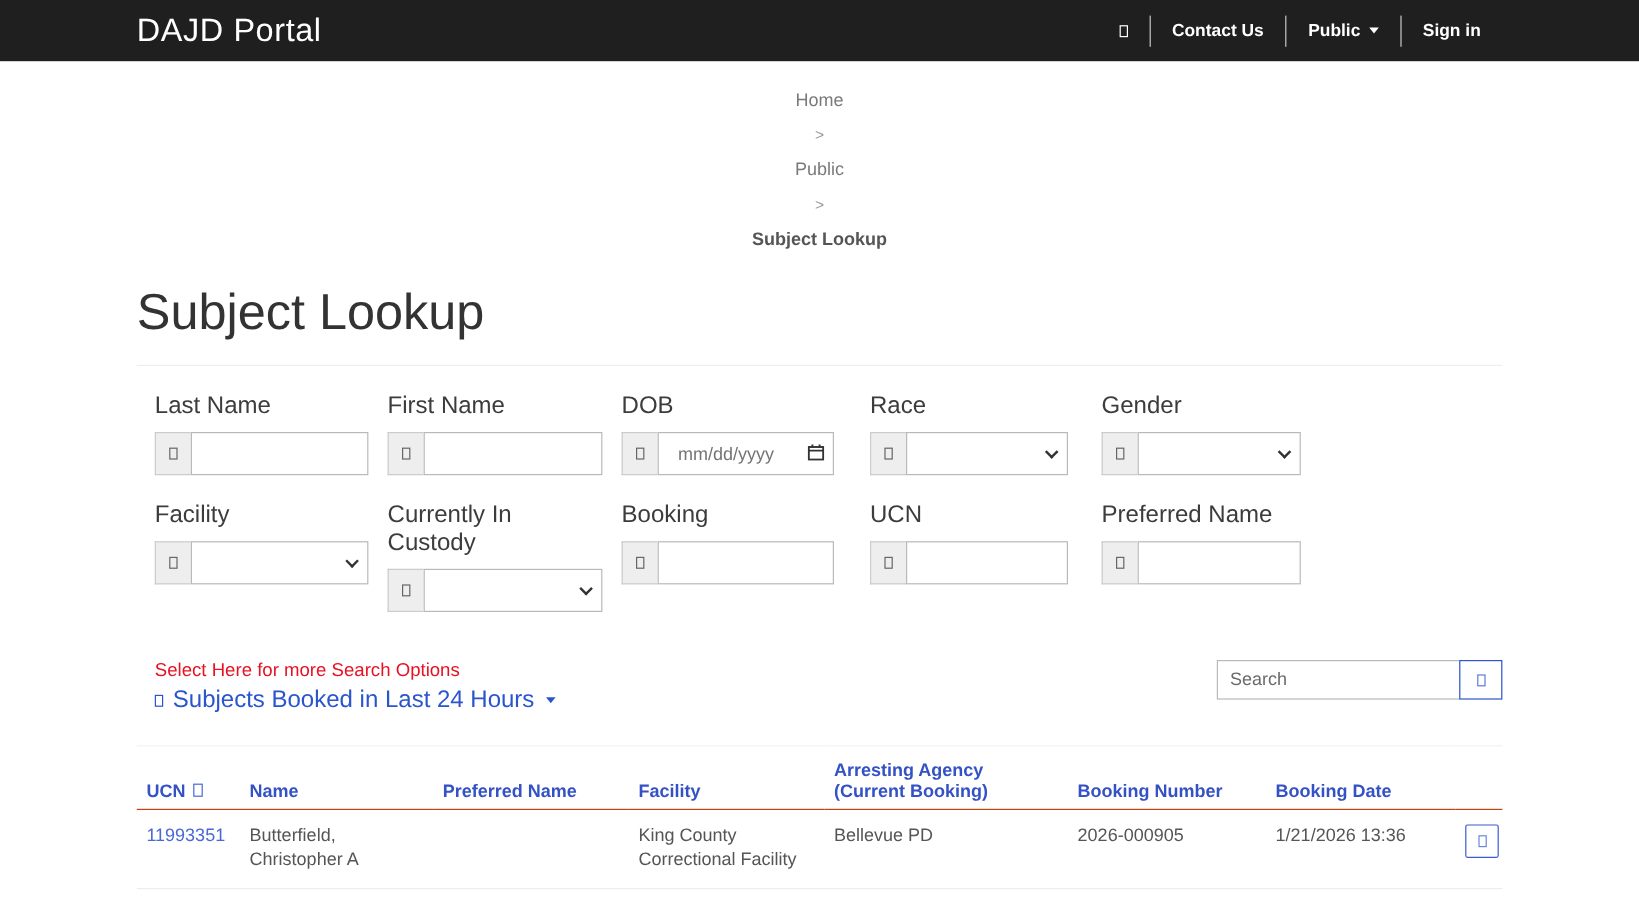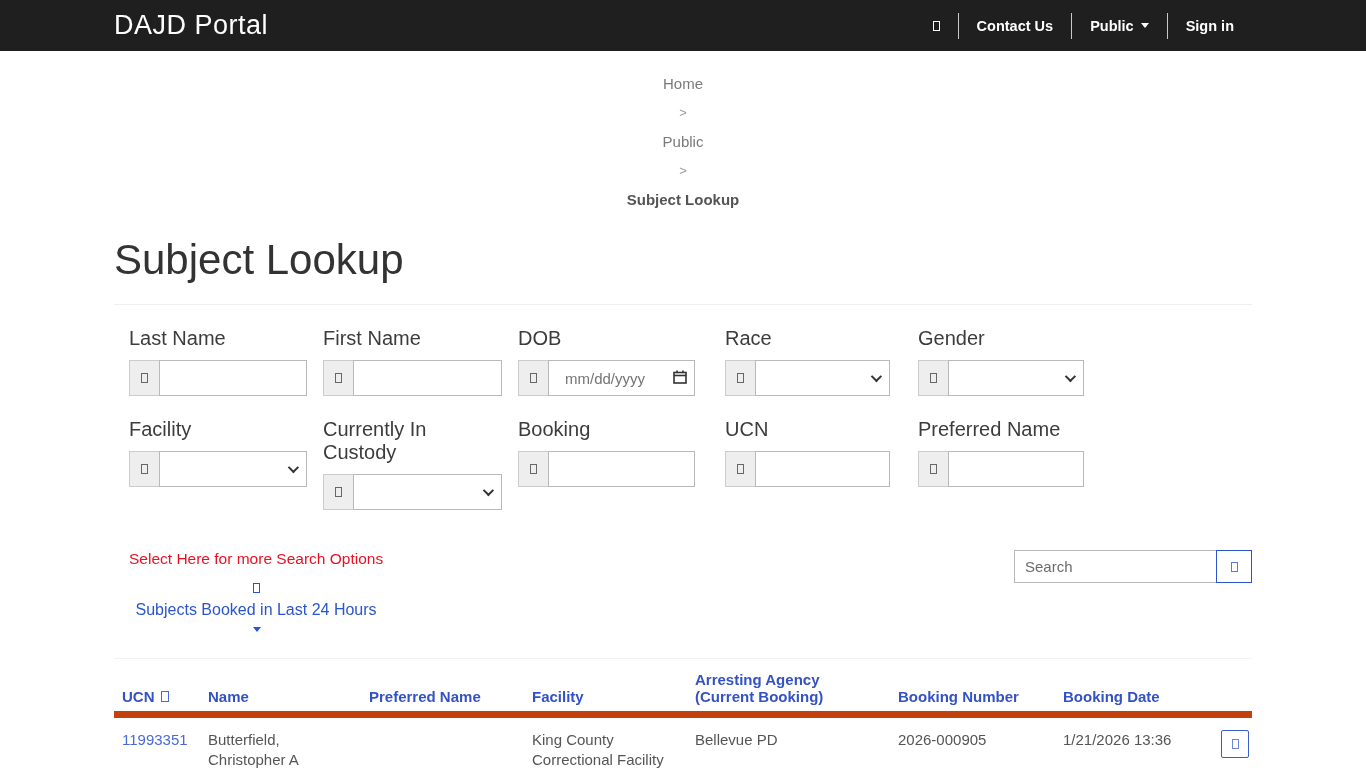--- a/index.html
+++ b/index.html
@@ -58,35 +58,35 @@
 
   .btn-row { margin-top: 13px; text-align: right; padding-right: 14px; }
   .btn { display: inline-block; background: #fff; border: 1px solid #2a55cd; color: #2a55cd;
     font-size: 15.5px; padding: 7px 15px; margin-left: 10px; cursor: pointer;
     font-family: "Liberation Sans", sans-serif; }
 
   
   .mid-row { display: flex; margin-top: 40px; align-items: flex-start; }
   .mid-left { padding-left: 15px; }
   .more-options { color: #e81123; font-size: 15.5px; text-decoration: none; display: inline-block; }
-  .booked-link { margin-top: 15px; color: #2a55cd; font-size: 16px; text-decoration: none;
-    display: flex; align-items: center; gap: 8px; flex-direction: column; }
+  .booked-link { margin-top: 4px; color: #2a55cd; font-size: 20px; text-decoration: none;
+    display: flex; align-items: center; gap: 8px; }
   .booked-link .caret-down { border-top-color: #2a55cd; margin-left: 2px; }
   .results-search { margin-left: auto; display: flex; height: 33px; }
   .results-search input { width: 203px; border: 1px solid #b9b9b9; padding: 0 10px; font-size: 15px;
     color: #333; outline: none; font-family: "Liberation Sans", sans-serif; }
   .results-search input::placeholder { color: #6b6b6b; }
   .results-search button { width: 36px; border: 1px solid #2a55cd; background: #fff; color: #5b7bd8;
     display: flex; align-items: center; justify-content: center; cursor: pointer; margin-left: -1px; }
 
   
   table.results { margin-top: 26px; border-collapse: collapse; table-layout: fixed; width: 1138px;
     border-top: 1px solid #f2f2f2; }
   table.results th { color: #3452c5; font-size: 15px; font-weight: 700; text-align: left;
-    vertical-align: bottom; padding: 12px 8px 6px 8px; border-bottom: 7px solid #c2410c; }
+    vertical-align: bottom; padding: 12px 8px 6px 8px; border-bottom: 1px solid #c2410c; }
   table.results td { font-size: 15px; color: #555; vertical-align: top; padding: 12px 8px;
     border-bottom: 1px solid #ededed; line-height: 1.35; }
   td.ucn a { color: #4a69d4; text-decoration: none; }
   th .tofu { width: 8px; height: 11px; margin-left: 6px; color: #4a69d4; }
   .row-action { width: 28px; height: 28px; border: 1px solid #3b5bd0; background: #fff; color: #6b86dd;
     display: flex; align-items: center; justify-content: center; border-radius: 2px; cursor: pointer; }
 </style>
 </head>
 <body>
 

